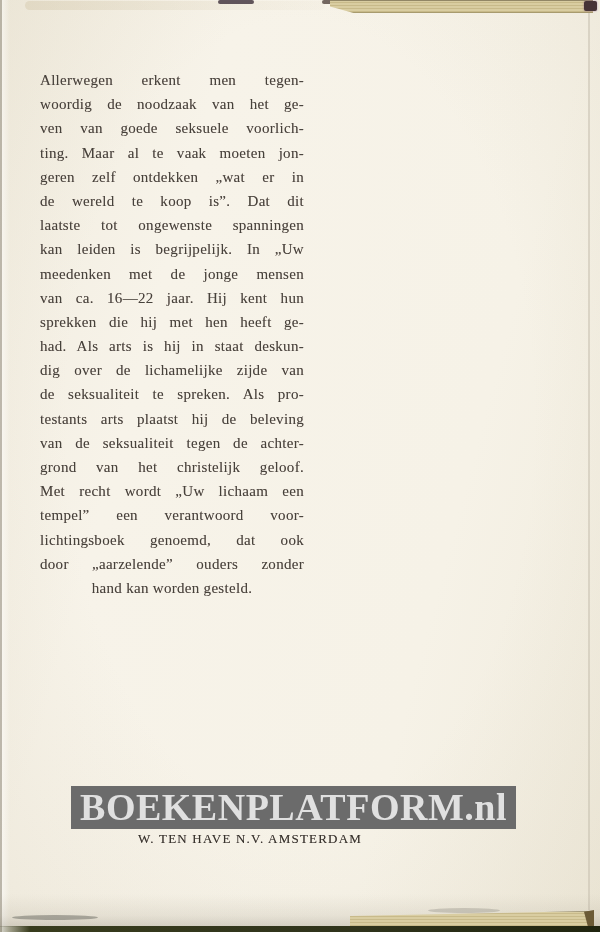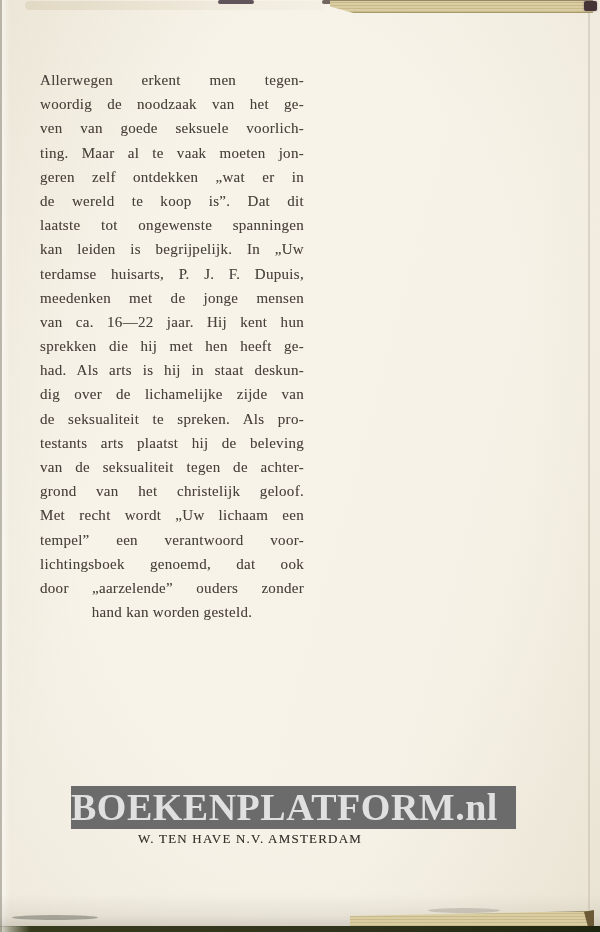--- a/index.html
+++ b/index.html
@@ -42,21 +42,21 @@
   .flap-text .line{
     height:24.2px;line-height:24.2px;letter-spacing:0.3px;
     text-align:justify;text-align-last:justify;white-space:nowrap;
     text-shadow:0 0 0.5px rgba(135,95,100,0.4);
   }
   .flap-text .line.center{text-align:center;text-align-last:center;}
   
   .watermark-band{
     position:absolute;left:71px;top:786px;width:445px;height:43px;
     background:var(--watermark-band,#6b6b6b);
-    display:flex;align-items:center;justify-content:flex-start;
+    display:flex;align-items:center;justify-content:center;
   }
   .watermark-band .wm-text{
     color:var(--watermark-text-color,#e0e0e0);
     font-family:"Liberation Serif",serif;font-weight:bold;font-size:38px;line-height:43px;
     letter-spacing:0.5px;white-space:nowrap;
   }
   
   .publisher{
     position:absolute;left:42px;top:830px;width:320px;
     color:#37332c;font-size:13px;letter-spacing:1.2px;line-height:17px;white-space:nowrap;
@@ -81,21 +81,20 @@
 
   <div class="flap-text">
     <div class="line">Allerwegen erkent men tegen-</div>
     <div class="line">woordig de noodzaak van het ge-</div>
     <div class="line">ven van goede seksuele voorlich-</div>
     <div class="line">ting. Maar al te vaak moeten jon-</div>
     <div class="line">geren zelf ontdekken „wat er in</div>
     <div class="line">de wereld te koop is”. Dat dit</div>
     <div class="line">laatste tot ongewenste spanningen</div>
     <div class="line">kan leiden is begrijpelijk. In „Uw</div>
-    <div class="line">terdamse huisarts, P. J. F. Dupuis,</div>
     <div class="line">meedenken met de jonge mensen</div>
     <div class="line">van ca. 16—22 jaar. Hij kent hun</div>
     <div class="line">sprekken die hij met hen heeft ge-</div>
     <div class="line">had. Als arts is hij in staat deskun-</div>
     <div class="line">dig over de lichamelijke zijde van</div>
     <div class="line">de seksualiteit te spreken. Als pro-</div>
     <div class="line">testants arts plaatst hij de beleving</div>
     <div class="line">van de seksualiteit tegen de achter-</div>
     <div class="line">grond van het christelijk geloof.</div>
     <div class="line">Met recht wordt „Uw lichaam een</div>

